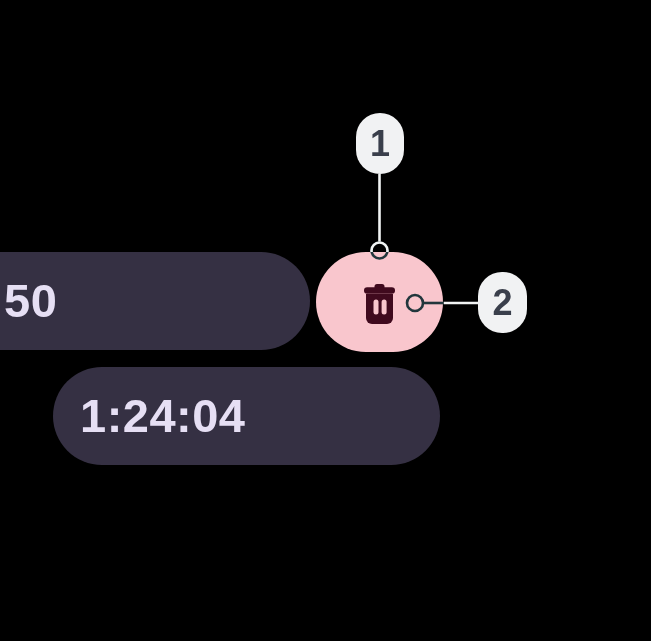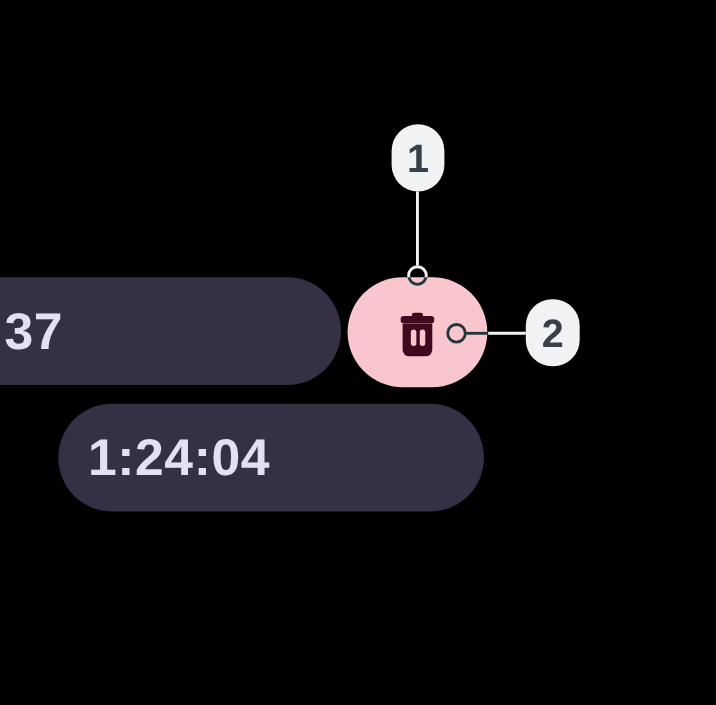--- a/index.html
+++ b/index.html
@@ -108,21 +108,21 @@
     top: 0;
     pointer-events: none;
   }
 </style>
 </head>
 <body>
 
 <div class="stage">
 
   <div class="chip chip-partial">
-    <span class="chip-label">37</span>
+    <span class="chip-label">50</span>
   </div>
 
   <button class="delete-btn">
     <svg width="31" height="40" viewBox="0 0 31 40" fill="none" xmlns="http://www.w3.org/2000/svg">
       <rect x="10.5" y="0" width="10" height="7" rx="2.5" fill="#400A1E"></rect>
       <rect x="0" y="3.3" width="31" height="6.5" rx="3.2" fill="#400A1E"></rect>
       <path d="M2 10 H29 V34 a6 6 0 0 1 -6 6 H8 a6 6 0 0 1 -6 -6 Z" fill="#400A1E"></path>
       <rect x="9.5" y="15.5" width="5" height="15" rx="2.5" fill="#F9C6CD"></rect>
       <rect x="17.6" y="15.5" width="5" height="15" rx="2.5" fill="#F9C6CD"></rect>
     </svg>

